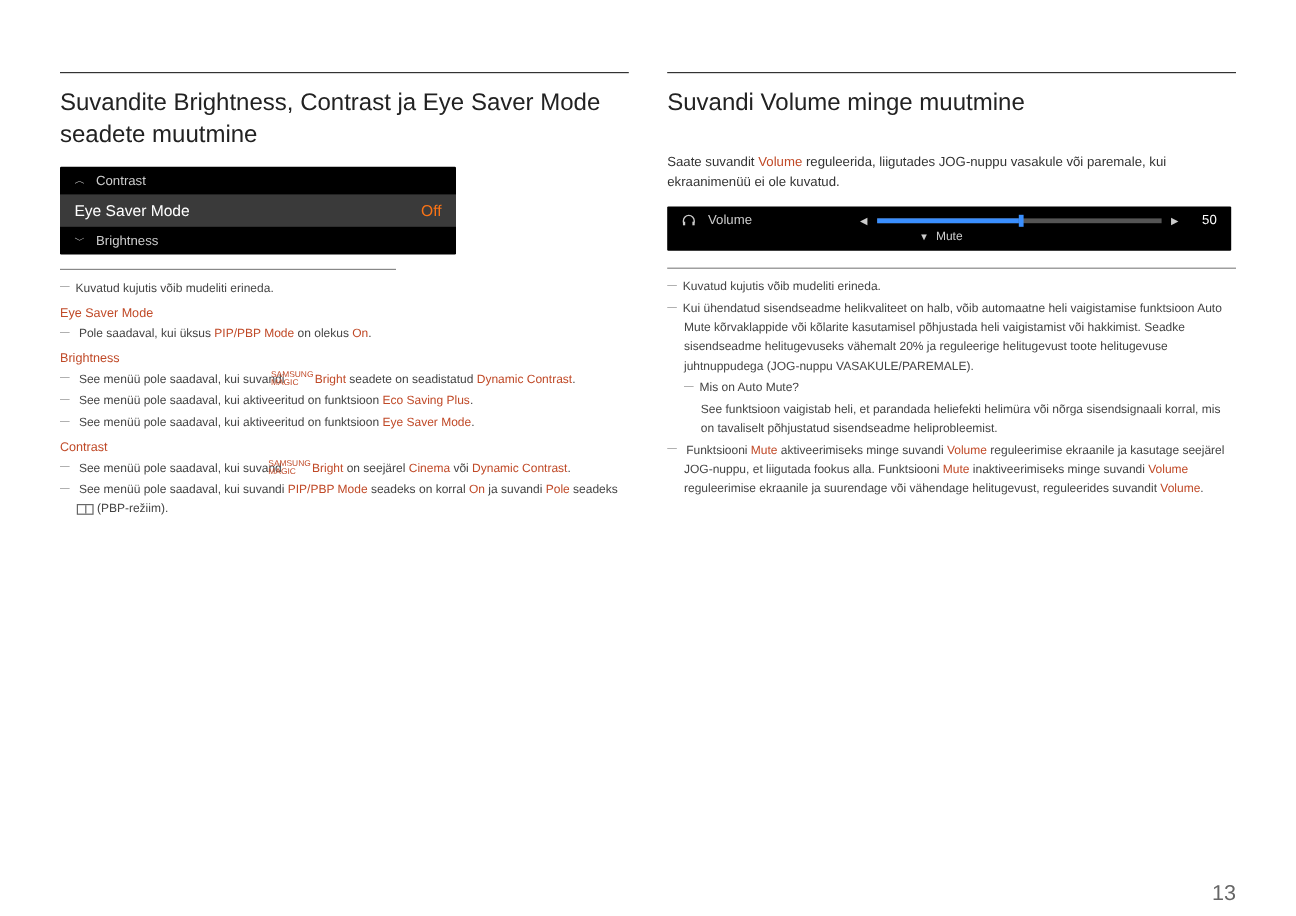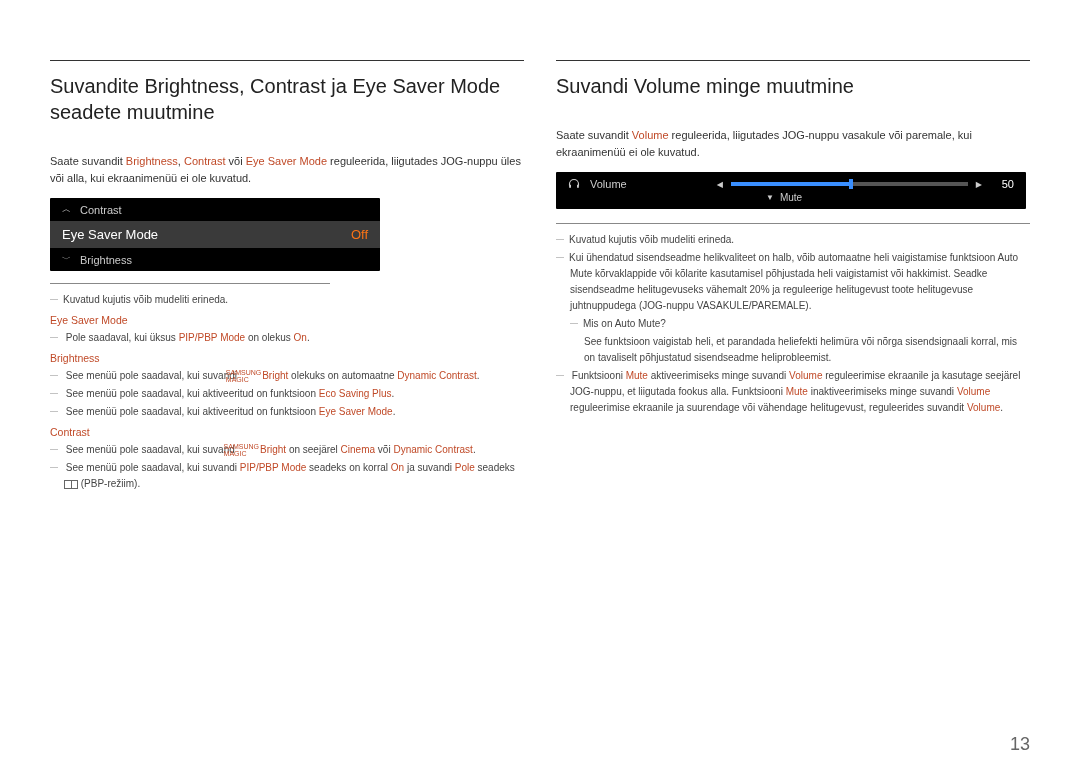--- a/index.html
+++ b/index.html
@@ -201,23 +201,20 @@
   }
 </style>
 </head>
 <body>
 
 <div class="columns">
 
   <div class="col">
     <hr class="top">
     <h2>Suvandite Brightness, Contrast ja Eye Saver Mode seadete muutmine</h2>
-    <p class="intro">
-      <span>Saate suvandit </span><span class="kw">Brightness</span><span>, </span><span class="kw">Contrast</span><span> või </span><span class="kw">Eye Saver Mode</span><span> reguleerida, liigutades JOG-nuppu üles või alla, kui ekraanimenüü ei ole kuvatud.</span>
-    </p>
 
     <div class="osd">
       <div class="osd-row">
         <span class="chev">︿</span>
         <span class="label">Contrast</span>
       </div>
       <div class="osd-row active">
         <span class="label">Eye Saver Mode</span>
         <span class="val">Off</span>
       </div>
@@ -230,21 +227,21 @@
     <hr class="divider">
     <div class="note dash"><span>Kuvatud kujutis võib mudeliti erineda.</span></div>
 
     <div class="note-heading">Eye Saver Mode</div>
     <div class="note dash">
       <span>Pole saadaval, kui üksus </span><span class="kw">PIP/PBP Mode</span><span> on olekus </span><span class="kw">On</span><span>.</span>
     </div>
 
     <div class="note-heading">Brightness</div>
     <div class="note dash">
-      <span>See menüü pole saadaval, kui suvandi </span><span class="magic"><span class="t">SAMSUNG</span><span class="t">MAGIC</span></span><span class="kw">Bright</span><span> olekuks on automaatne </span><span class="kw">Dynamic Contrast</span><span>.</span>
+      <span>See menüü pole saadaval, kui suvandi </span><span class="magic"><span class="t">SAMSUNG</span><span class="t">MAGIC</span></span><span class="kw">Bright</span><span> seadete on seadistatud </span><span class="kw">Dynamic Contrast</span><span>.</span>
     </div>
     <div class="note dash">
       <span>See menüü pole saadaval, kui aktiveeritud on funktsioon </span><span class="kw">Eco Saving Plus</span><span>.</span>
     </div>
     <div class="note dash">
       <span>See menüü pole saadaval, kui aktiveeritud on funktsioon </span><span class="kw">Eye Saver Mode</span><span>.</span>
     </div>
 
     <div class="note-heading">Contrast</div>
     <div class="note dash">

